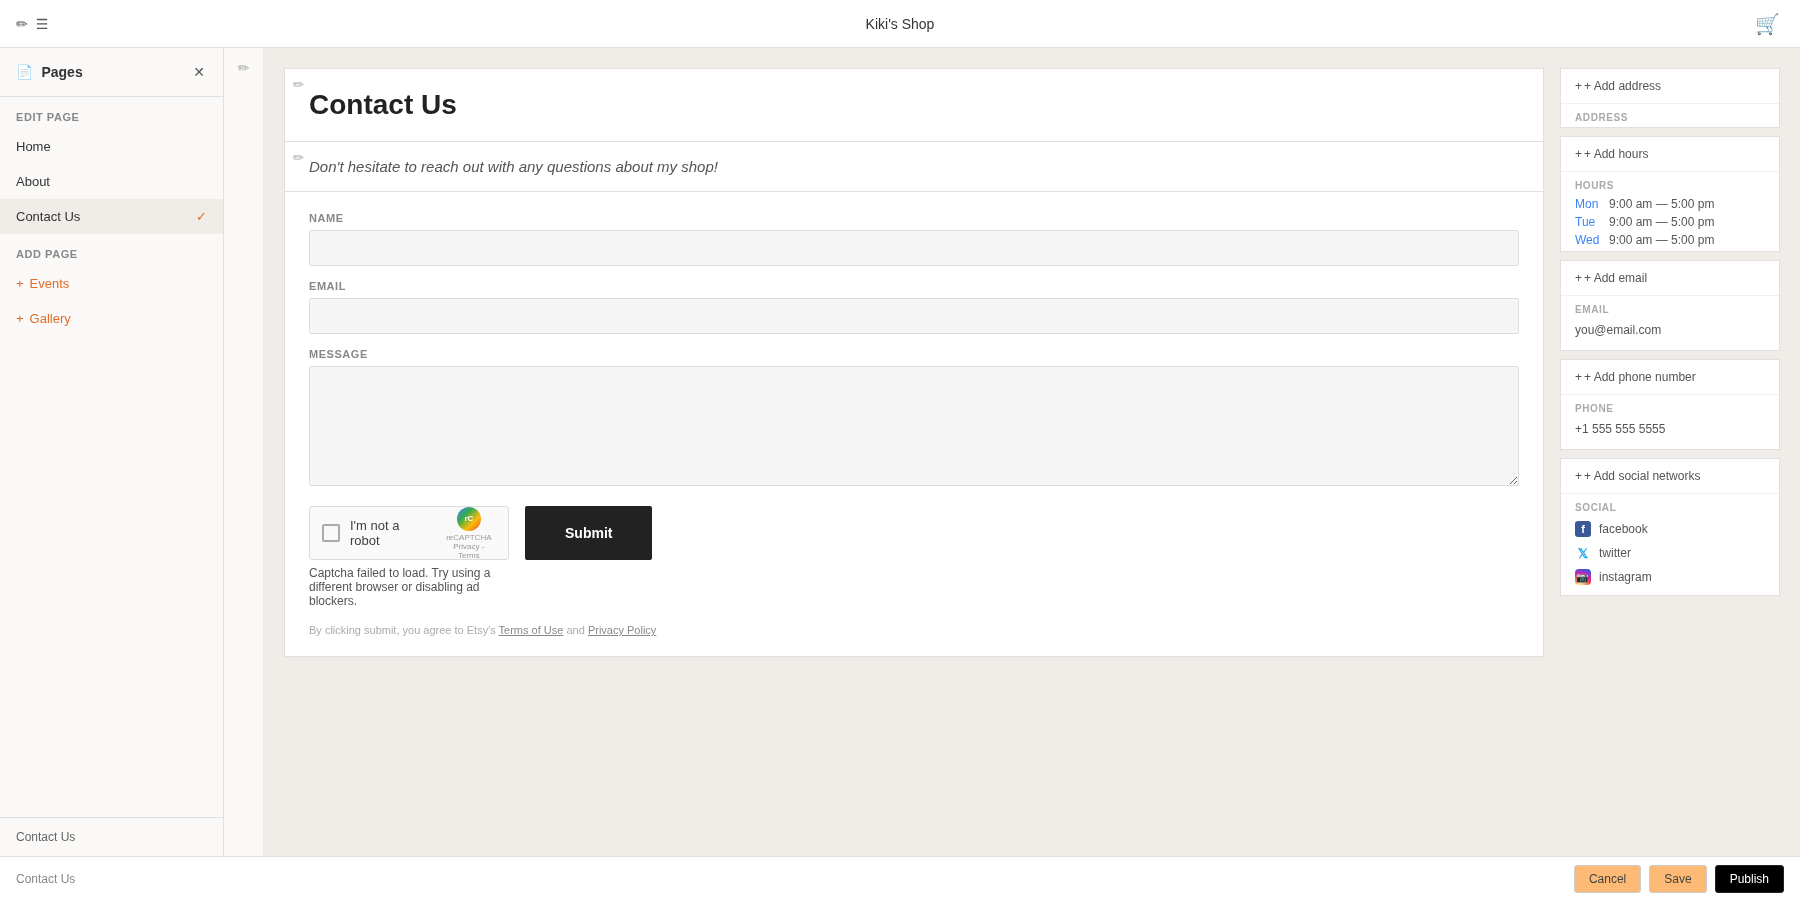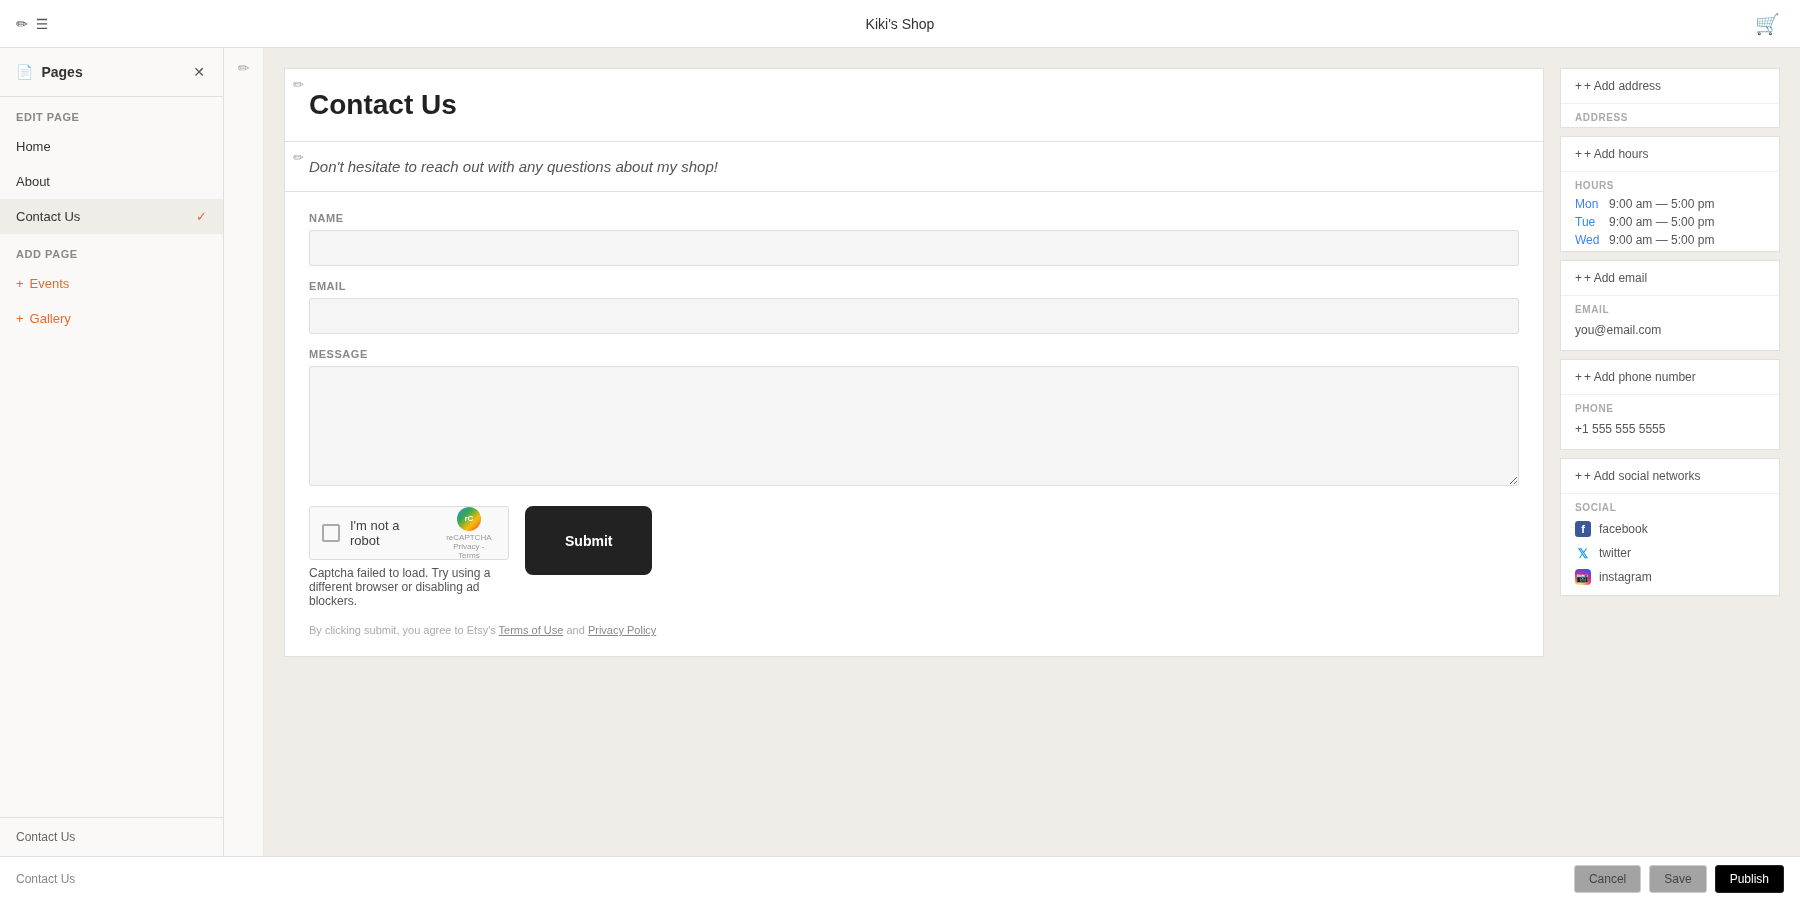--- a/index.html
+++ b/index.html
@@ -264,22 +264,22 @@
       text-align: center;
     }
     .submit-btn {
       background: #222;
       color: #fff;
       border: none;
       padding: 6px 40px;
       font-size: 14px;
       font-weight: 600;
       cursor: pointer;
-      border-radius: 8px;
-      height: 69px;
+      border-radius: 2px;
+      height: 54px;
     }
     .captcha-error {
       font-size: 12px;
       color: #555;
       max-width: 200px;
     }
 
     
     .legal-text {
       font-size: 11px;
@@ -370,21 +370,21 @@
     }
     .bottom-bar-actions {
       display: flex;
       gap: 8px;
     }
     .bottom-btn {
       height: 28px;
       padding: 0 14px;
       font-size: 12px;
       border: 1px solid #ccc;
-      background: #a3a3a3;
+      background: #fdba74;
       border-radius: 3px;
       cursor: pointer;
       color: #444;
     }
     .bottom-btn.primary {
       background: #000000;
       color: #fff;
       border-color: #222;
     }
 

